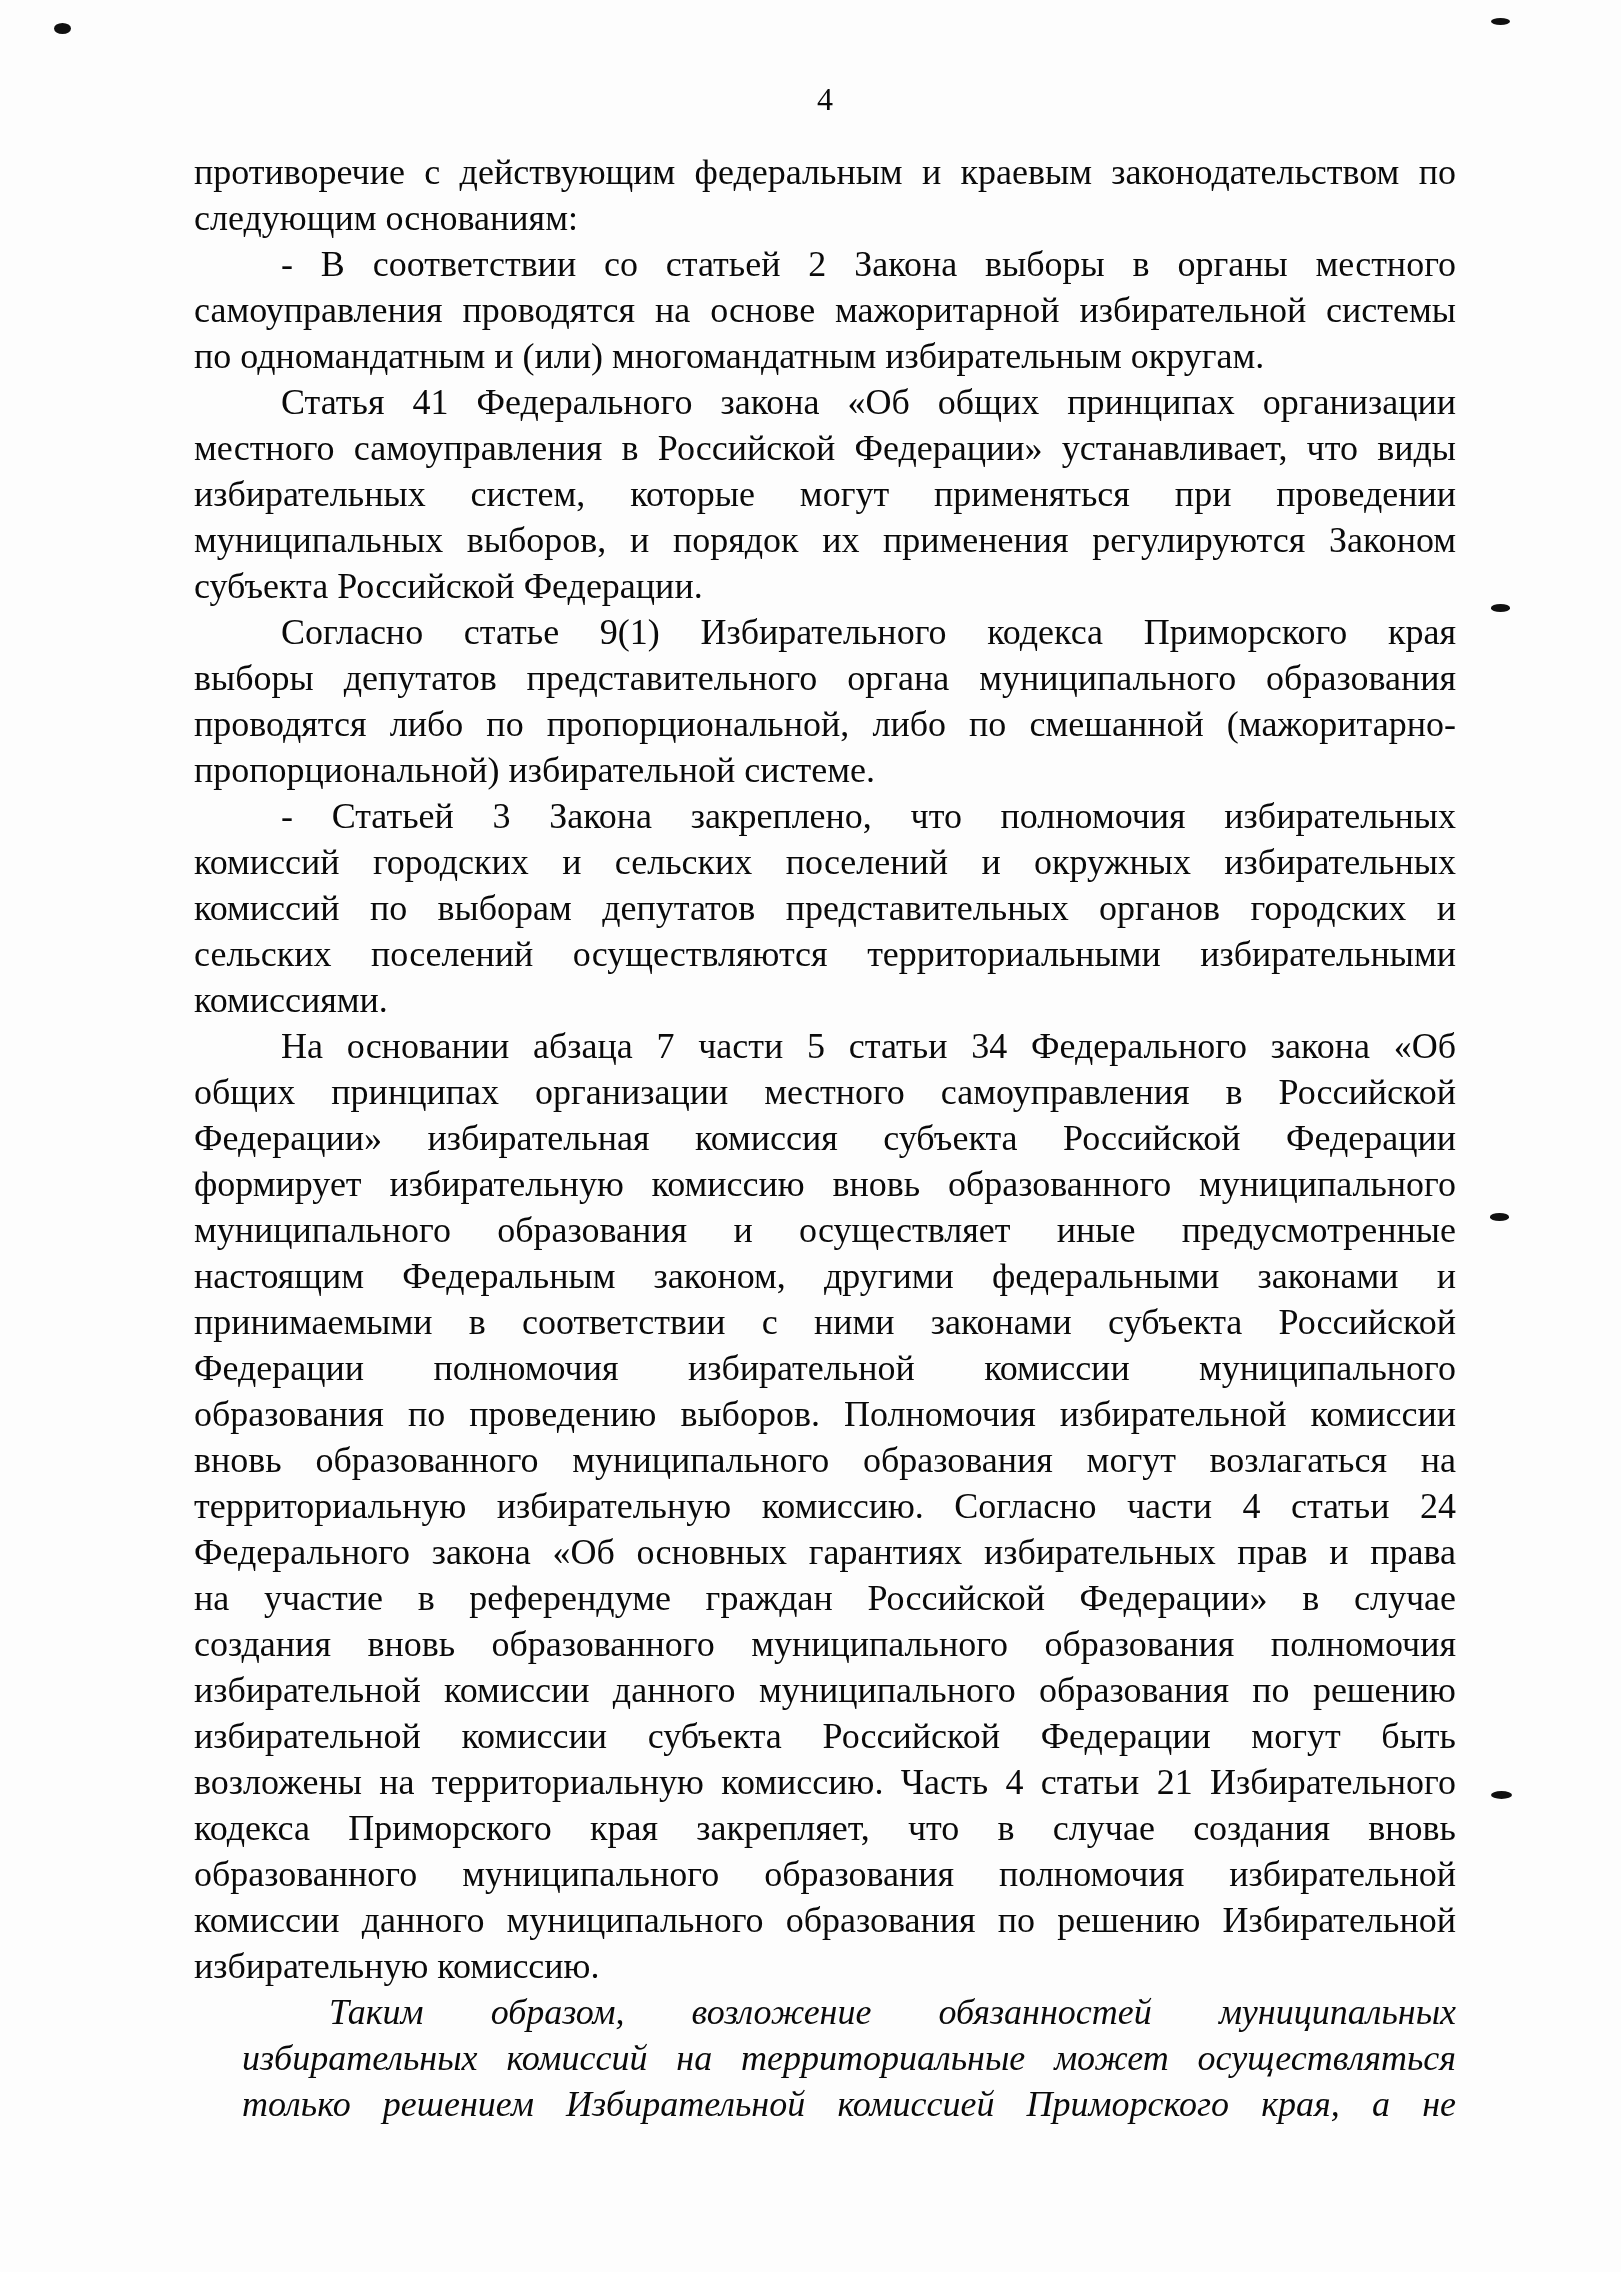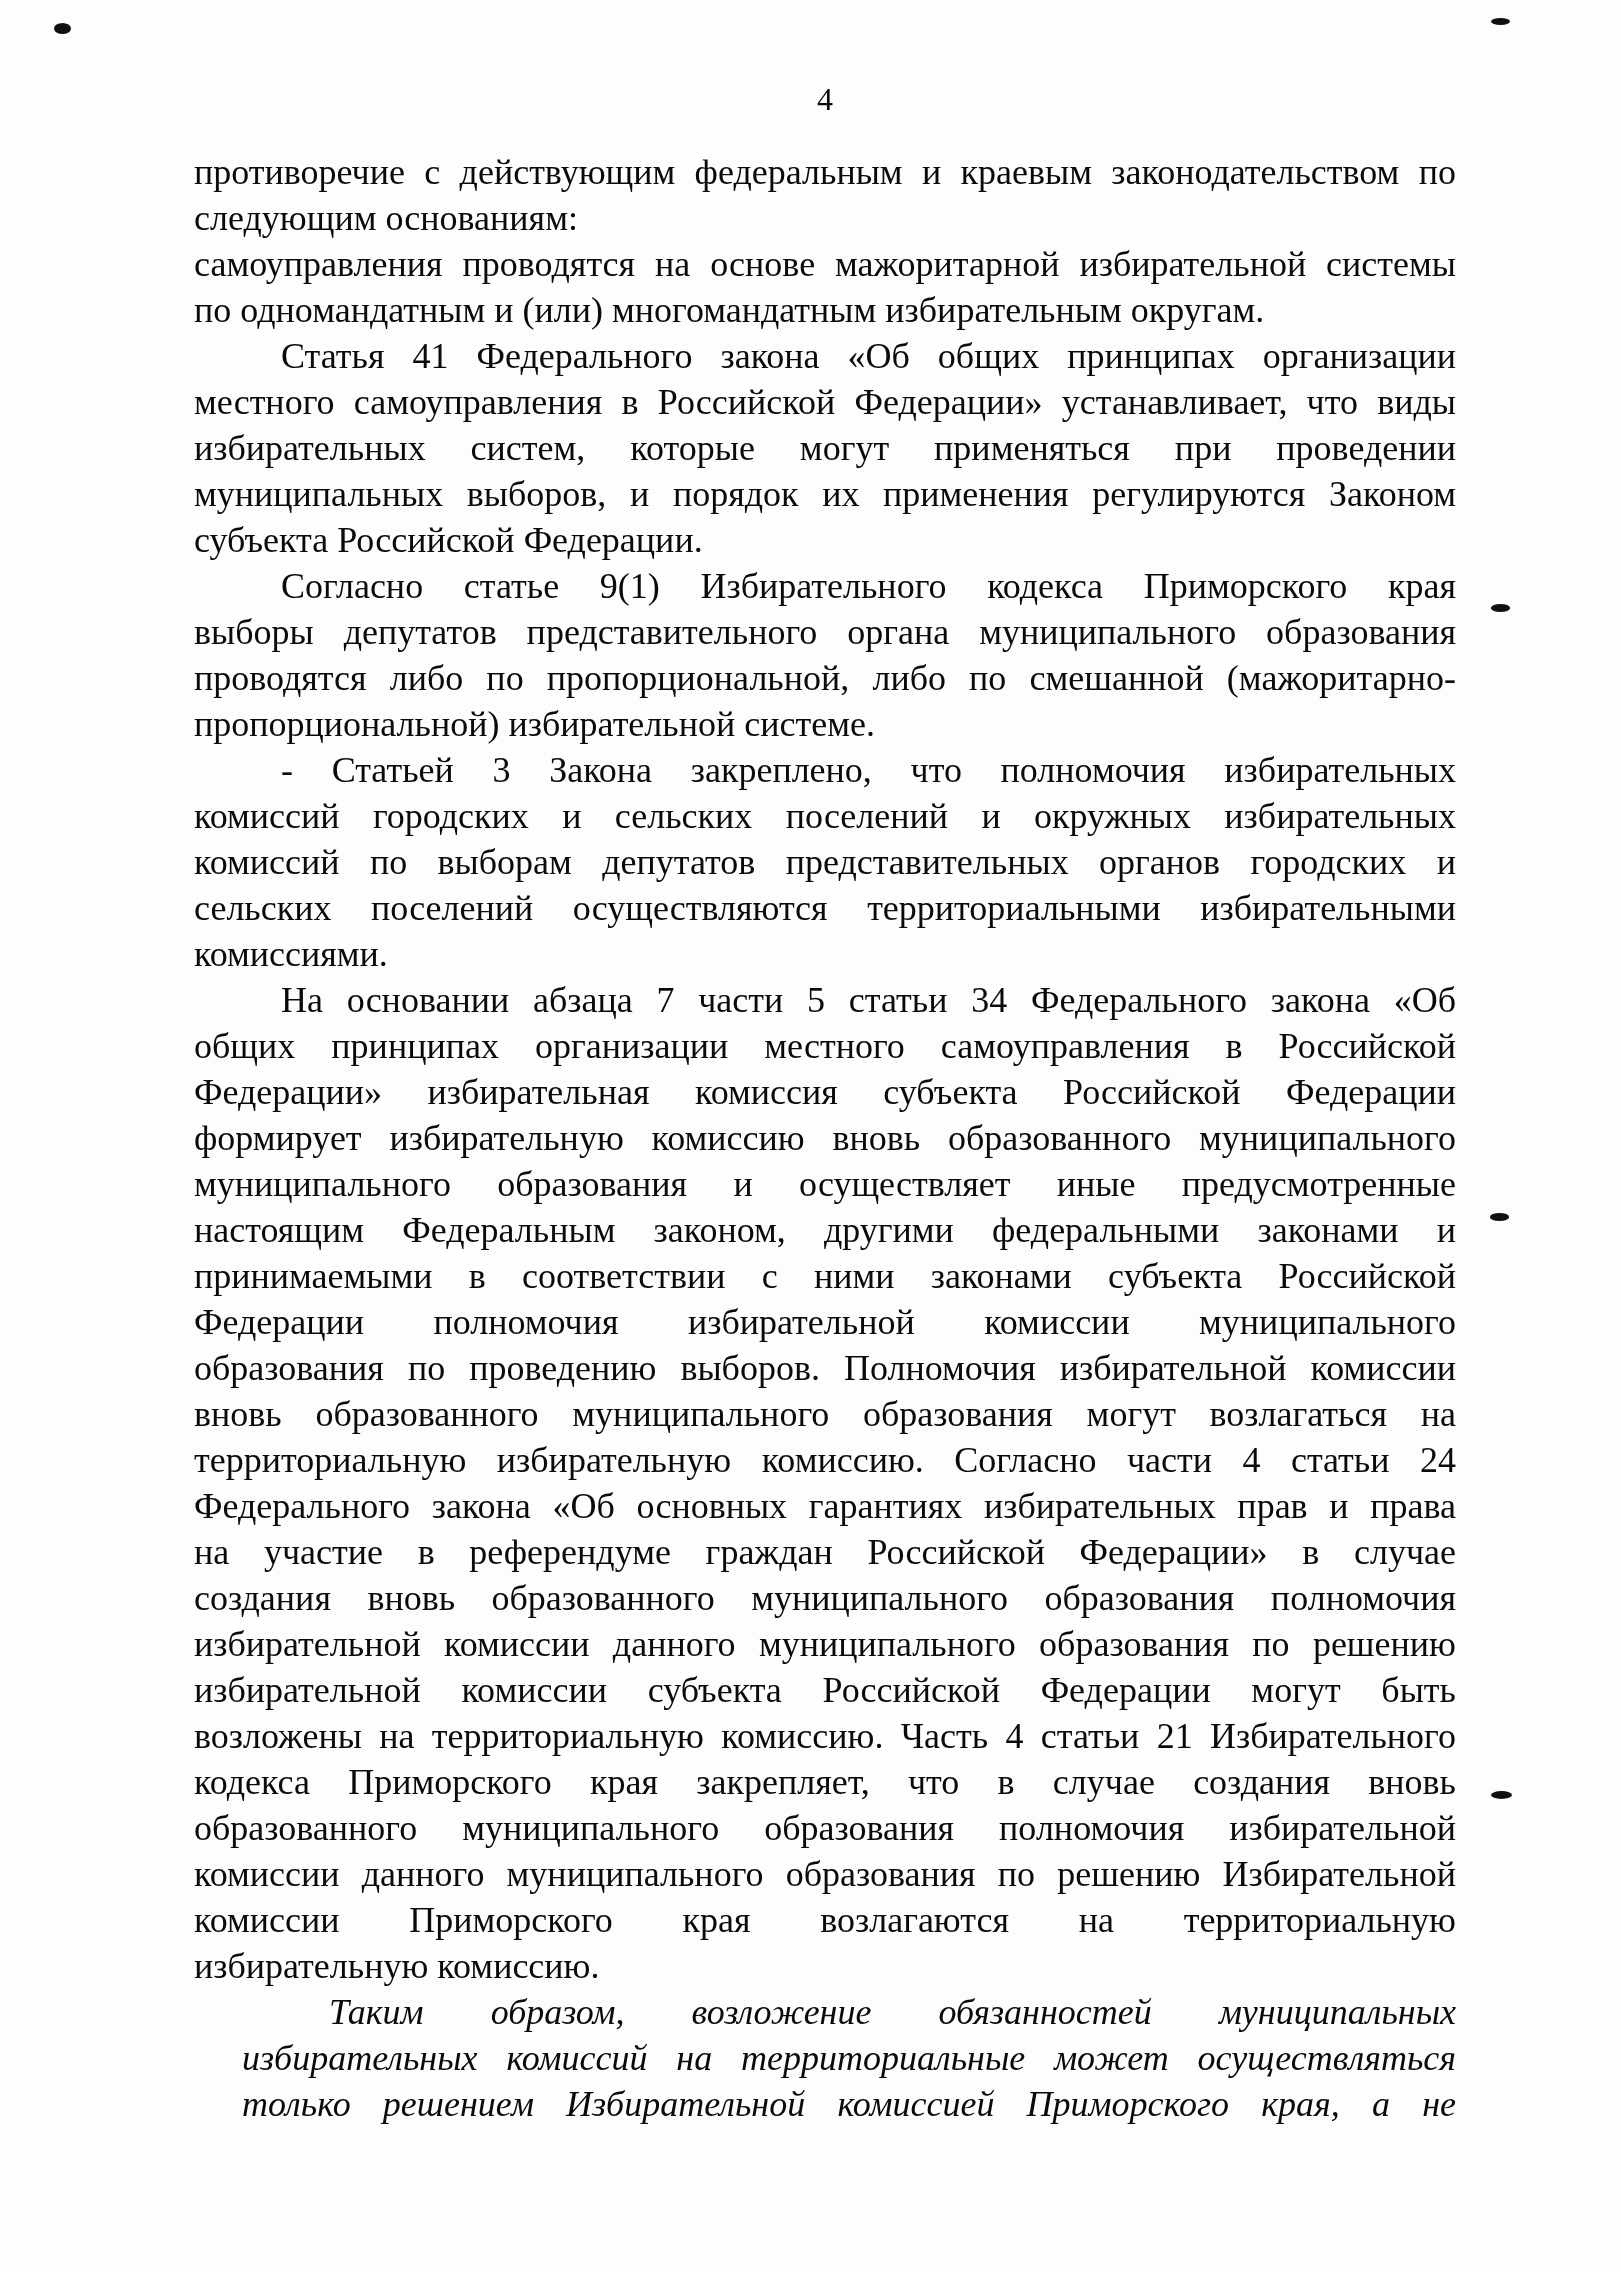--- a/index.html
+++ b/index.html
@@ -54,20 +54,21 @@
 
 <div class="page">
   <div class="page-number">4</div>
 
   <div class="document-text">
       <div class="paragraph">
         <div class="line">противоречие с действующим федеральным и краевым законодательством по</div>
         <div class="line lastline">следующим основаниям:</div>
       </div>
       <div class="paragraph">
+        <div class="line indent">- В соответствии со статьей 2 Закона выборы в органы местного</div>
         <div class="line">самоуправления проводятся на основе мажоритарной избирательной системы</div>
         <div class="line lastline">по одномандатным и (или) многомандатным избирательным округам.</div>
       </div>
       <div class="paragraph">
         <div class="line indent">Статья 41 Федерального закона «Об общих принципах организации</div>
         <div class="line">местного самоуправления в Российской Федерации» устанавливает, что виды</div>
         <div class="line">избирательных систем, которые могут применяться при проведении</div>
         <div class="line">муниципальных выборов, и порядок их применения регулируются Законом</div>
         <div class="line lastline">субъекта Российской Федерации.</div>
       </div>
@@ -98,21 +99,20 @@
         <div class="line">территориальную избирательную комиссию. Согласно части 4 статьи 24</div>
         <div class="line">Федерального закона «Об основных гарантиях избирательных прав и права</div>
         <div class="line">на участие в референдуме граждан Российской Федерации» в случае</div>
         <div class="line">создания вновь образованного муниципального образования полномочия</div>
         <div class="line">избирательной комиссии данного муниципального образования по решению</div>
         <div class="line">избирательной комиссии субъекта Российской Федерации могут быть</div>
         <div class="line">возложены на территориальную комиссию. Часть 4 статьи 21 Избирательного</div>
         <div class="line">кодекса Приморского края закрепляет, что в случае создания вновь</div>
         <div class="line">образованного муниципального образования полномочия избирательной</div>
         <div class="line">комиссии данного муниципального образования по решению Избирательной</div>
-        <div class="line">комиссии Приморского края возлагаются на территориальную</div>
         <div class="line lastline">избирательную комиссию.</div>
       </div>
       <div class="paragraph italic">
         <div class="line indent">Таким образом, возложение обязанностей муниципальных</div>
         <div class="line">избирательных комиссий на территориальные может осуществляться</div>
         <div class="line">только решением Избирательной комиссией Приморского края,  а не</div>
       </div>
     </div>
 
   <div class="speck" style="left:54px; top:23px; width:17px; height:11px;"></div>

